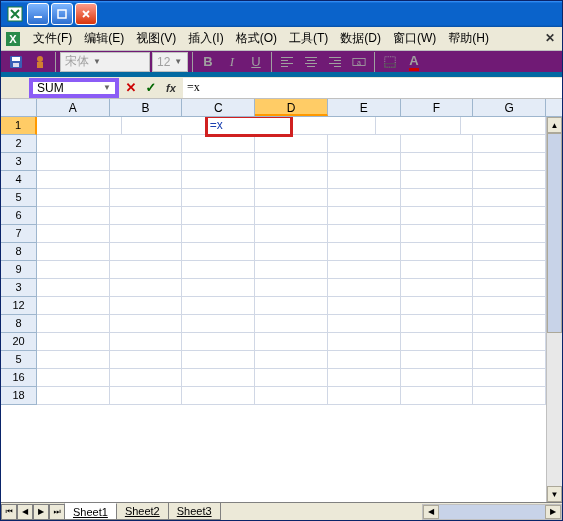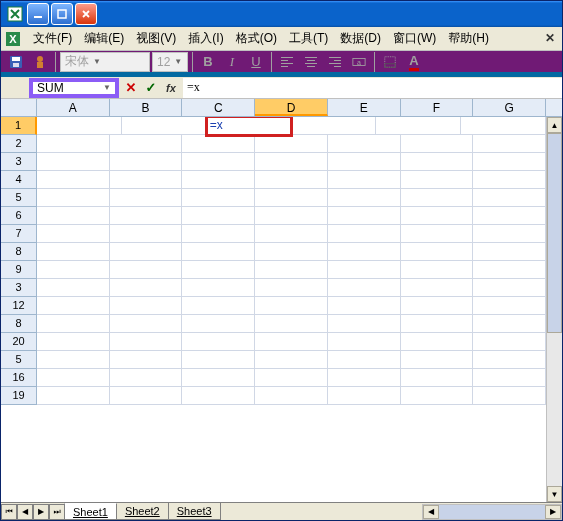--- a/index.html
+++ b/index.html
@@ -380,21 +380,21 @@
           <div class="cell"></div>
           <div class="cell"></div>
           <div class="cell"></div>
           <div class="cell"></div>
           <div class="cell"></div>
           <div class="cell"></div>
           <div class="cell"></div>
           <div style="width: 16px;"></div>
         </div>
         <div class="row">
-          <div class="rowhead">19</div>
+          <div class="rowhead">18</div>
           <div class="cell"></div>
           <div class="cell"></div>
           <div class="cell"></div>
           <div class="cell"></div>
           <div class="cell"></div>
           <div class="cell"></div>
           <div class="cell"></div>
           <div style="width: 16px;"></div>
         </div>
       </div>

